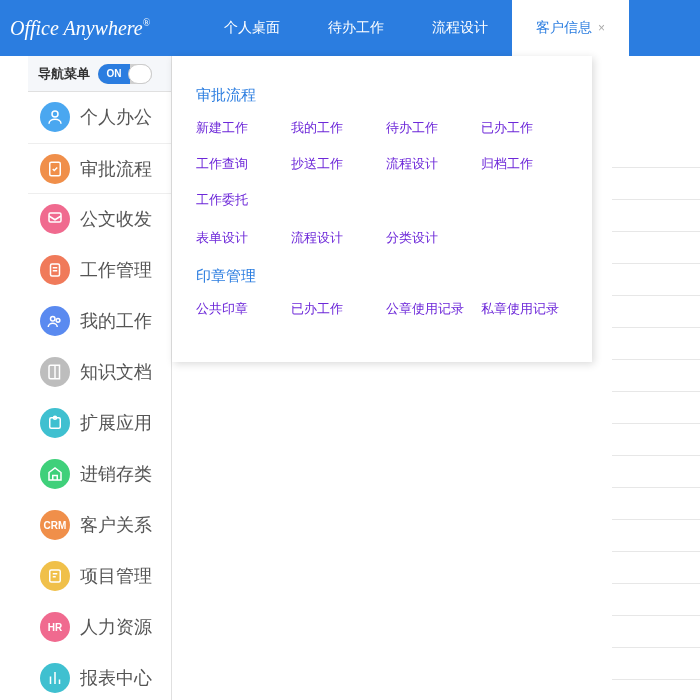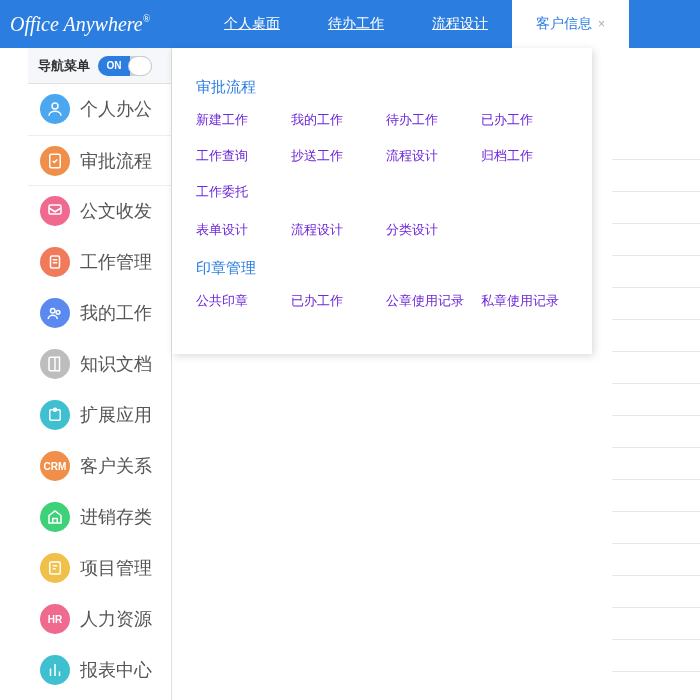--- a/index.html
+++ b/index.html
@@ -1,20 +1,20 @@
 <!DOCTYPE html>
 <html><head>
 <meta charset="utf-8">
 <style>
   * { box-sizing: border-box; margin: 0; padding: 0; }
   body { font-family: "Microsoft YaHei", Arial, sans-serif; font-size: 14px; background: #fff; width: 700px; height: 700px; overflow: hidden; position: relative; }
-  .topbar { height: 48px; background: #2b7de0; display: flex; align-items: center; color: #fff; }
+  .topbar { height: 56px; background: #2b7de0; display: flex; align-items: center; color: #fff; }
   .logo { font-family: "Times New Roman", serif; font-style: italic; font-size: 20px; padding-left: 10px; width: 200px; white-space: nowrap; }
   .logo sup { font-size: 10px; font-style: normal; vertical-align: top; }
-  .tabs { display: flex; align-items: center; height: 100%; text-decoration: underline; }
+  .tabs { display: flex; align-items: center; height: 100%; }
   .tab { padding: 0 24px; height: 100%; display: flex; align-items: center; font-size: 14px; cursor: pointer; }
   .tab.active { background: #fff; color: #2b7de0; }
   .tab-close { margin-left: 6px; font-size: 12px; color: #aaa; }
   .below { display: flex; height: calc(100% - 40px); }
   .sidebar { width: 172px; border-right: 1px solid #e0e0e0; background: #fff; padding-left: 28px; }
   .nav-header { height: 36px; display: flex; align-items: center; padding: 0 10px; background: #f5f7fa; border-bottom: 1px solid #e0e0e0; }
   .nav-header-label { font-size: 13px; color: #333; font-weight: bold; margin-right: 8px; }
   .toggle { width: 54px; height: 20px; border-radius: 10px; background: #d0d0d0; position: relative; display: inline-flex; font-size: 10px; color: #fff; font-weight: bold; }
   .toggle-on { background: #2b7de0; border-radius: 10px 0 0 10px; height: 100%; width: 32px; display: flex; align-items: center; justify-content: center; }
   .toggle-knob { width: 24px; height: 20px; background: #fff; border: 1px solid #ccc; border-radius: 10px; position: absolute; right: 0; }
@@ -123,31 +123,31 @@
         <div class="side-item">
           <div class="side-icon" style="background: rgb(63, 192, 208);">
             <svg width="18" height="18" viewBox="0 0 24 24" fill="none" stroke="#fff" stroke-width="2">
               <rect x="5" y="5" width="14" height="14" rx="2"></rect>
               <circle cx="12" cy="5" r="2"></circle>
             </svg>
           </div>
           <span class="side-label">扩展应用</span>
         </div>
         <div class="side-item">
+          <div class="side-icon" style="background: rgb(63, 208, 122);">
+            <svg width="18" height="18" viewBox="0 0 24 24" fill="none" stroke="#fff" stroke-width="2">
+              <path d="M4 10l8-6 8 6v10H4z"></path>
+              <path d="M9 20v-6h6v6"></path>
+            </svg>
+          </div>
+          <span class="side-label">进销存类</span>
+        </div>
+        <div class="side-item">
           <div class="side-icon" style="background: rgb(240, 143, 74); font-size: 10px;">CRM</div>
           <span class="side-label">客户关系</span>
-        </div>
-        <div class="side-item">
-          <div class="side-icon" style="background: rgb(63, 208, 122);">
-            <svg width="18" height="18" viewBox="0 0 24 24" fill="none" stroke="#fff" stroke-width="2">
-              <path d="M4 10l8-6 8 6v10H4z"></path>
-              <path d="M9 20v-6h6v6"></path>
-            </svg>
-          </div>
-          <span class="side-label">进销存类</span>
         </div>
         <div class="side-item">
           <div class="side-icon" style="background: rgb(240, 192, 74);">
             <svg width="18" height="18" viewBox="0 0 24 24" fill="none" stroke="#fff" stroke-width="2">
               <rect x="5" y="4" width="14" height="16" rx="2"></rect>
               <path d="M9 9h6M9 13h4"></path>
             </svg>
           </div>
           <span class="side-label">项目管理</span>
         </div>

